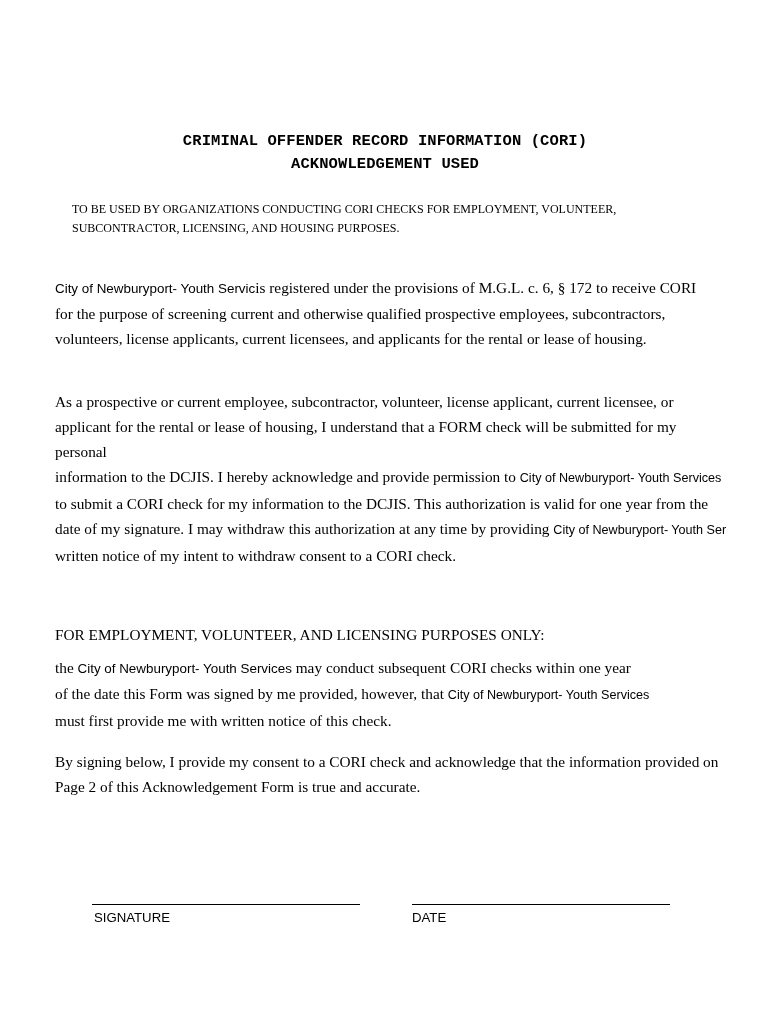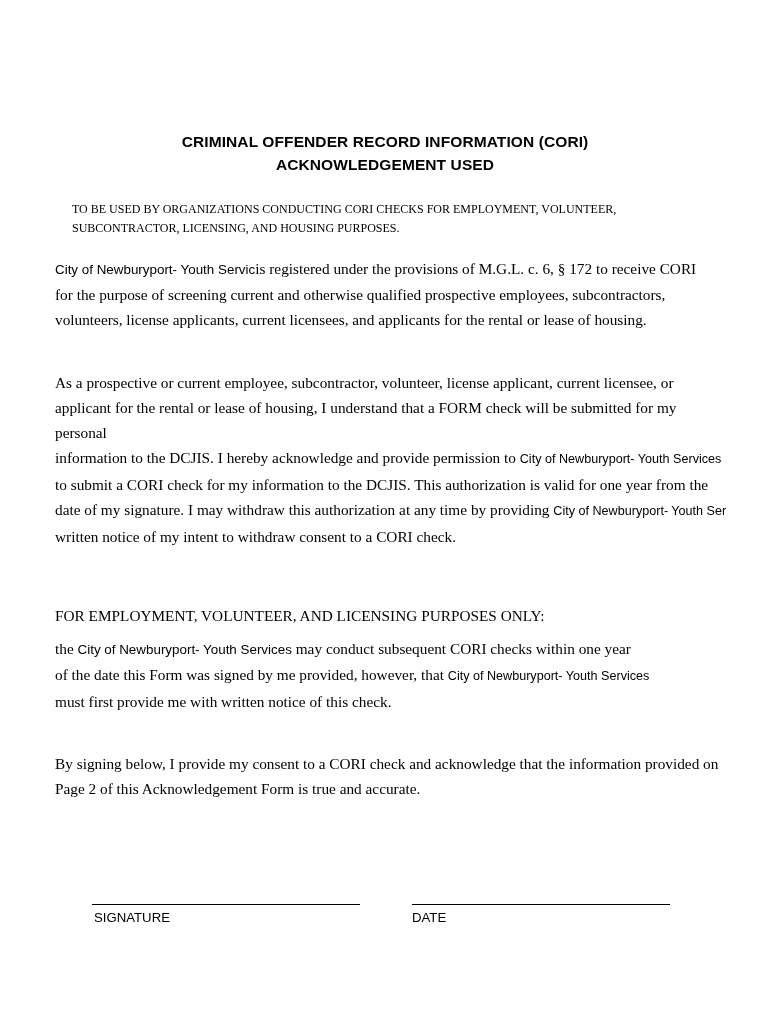--- a/index.html
+++ b/index.html
@@ -19,45 +19,45 @@
     position: relative;
     width: 770px;
     height: 1024px;
     background: #ffffff;
   }
   .title-block {
     text-align: center;
     margin-top: 130px;
   }
   .title-line {
-    font-family: Liberation Sans, sans-serif;
+    font-family: Liberation Mono, monospace;
     font-weight: bold;
     font-size: 15.5px;
     letter-spacing: 0.1px;
     line-height: 23px;
   }
   .intro {
     margin: 24px 0 0 72px;
     width: 620px;
     font-size: 12px;
     line-height: 19px;
     font-family: "Liberation Serif", serif;
   }
   .body-block {
     margin: 0 0 0 55px;
     width: 672px;
     font-size: 15.3px;
     line-height: 25px;
     font-family: "Liberation Serif", serif;
   }
-  .p1 { margin-top: 18px; }
+  .p1 { margin-top: 37px; }
   .p2 { margin-top: 38px; }
   .p3 { margin-top: 54px; }
   .p4 { margin-top: 8px; }
-  .p5 { margin-top: 37px; }
+  .p5 { margin-top: 16px; }
 
   
   .filled {
     font-family: "Liberation Sans", sans-serif;
     font-size: 13.4px;
   }
   .filled-sm {
     font-family: "Liberation Sans", sans-serif;
     font-size: 12.6px;
   }

